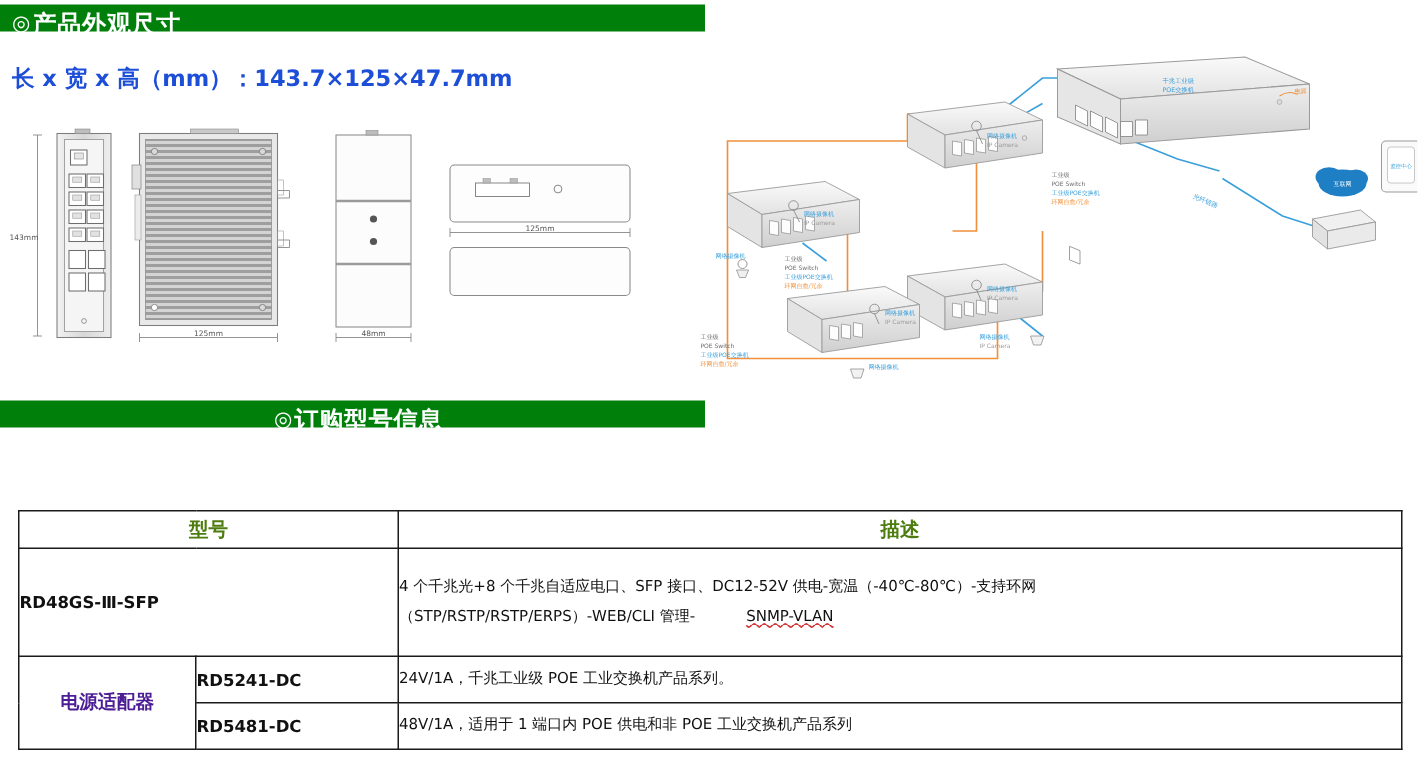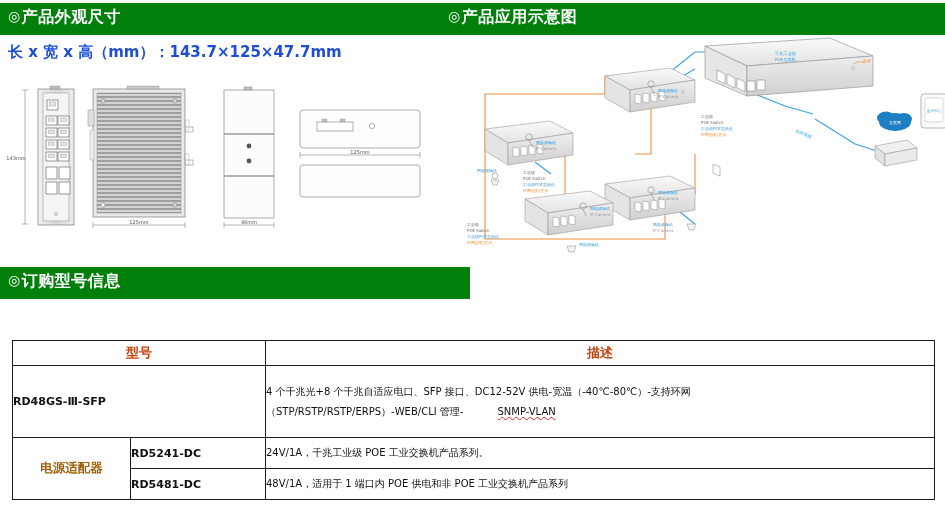--- a/index.html
+++ b/index.html
@@ -8,36 +8,36 @@
     width: 945px; height: 511px;
     background: #ffffff;
     font-family: "Liberation Sans", "DejaVu Sans", sans-serif;
     overflow: hidden;
   }
   .page { position: relative; width: 945px; height: 511px; background:#fff; }
 
   
   .sec-header {
     position: absolute;
-    height: 32px;
+    height: 18px;
     background: #00800b;
     color: #ffffff;
     font-size: 16px;
     font-weight: bold;
     line-height: 26px;
     padding-left: 8px;
     letter-spacing: 0.5px;
     white-space: nowrap;
     font-family: "DejaVu Sans", "Liberation Sans", sans-serif;
   }
   .sec-header .ring { font-size: 14px; vertical-align: 1px; margin-right: 1px; }
 
   #hdr-dim   { left: 0px;   top: 3px;   width: 470px; }
   #hdr-app   { left: 440px; top: 3px;   width: 505px; }
-  #hdr-order { left: 0px;   top: 267px; width: 470px; }
+  #hdr-order { left: 0px;   top: 267px; width: 470px; text-align: center; }
 
   
   .dim-text {
     position: absolute;
     left: 8px; top: 43px;
     font-size: 15px;
     font-weight: bold;
     color: #1d4ed8;
     white-space: nowrap;
     font-family: "DejaVu Sans", "Liberation Sans", sans-serif;
@@ -59,36 +59,36 @@
     border-collapse: collapse;
     table-layout: fixed;
   }
   .order-table td, .order-table th {
     border: 1px solid #1a1a1a;
     padding: 0;
     vertical-align: middle;
   }
   .th-cell {
     text-align: center;
-    color: #c2410c;
+    color: #4d7c0f;
     font-weight: bold;
     font-size: 13px;
     height: 25px;
     font-family: "DejaVu Sans", "Liberation Sans", sans-serif;
   }
   .model-cell {
     font-size: 11px;
     font-weight: bold;
     color: #111;
     font-family: "DejaVu Sans", "Liberation Sans", sans-serif;
     padding: 4px 2px;
   }
   .group-cell {
     text-align: center;
-    color: #a16207;
+    color: #4c1d95;
     font-weight: bold;
     font-size: 12.5px;
     font-family: "DejaVu Sans", "Liberation Sans", sans-serif;
   }
   .desc-cell {
     font-size: 10px;
     color: #111;
     padding: 6px 8px;
     line-height: 2.0;
     font-family: "DejaVu Sans", "Liberation Sans", sans-serif;
@@ -104,23 +104,20 @@
 </style>
 </head>
 <body>
 
 <div class="page">
 
   <div class="sec-header" id="hdr-dim">
     <span class="ring">◎</span><span>产品外观尺寸</span>
   </div>
 
-  <div class="sec-header" id="hdr-app">
-    <span class="ring">◎</span><span>产品应用示意图</span>
-  </div>
 
   <div class="dim-text">长 x 宽 x 高（mm）：143.7×125×47.7mm</div>
 
   <div class="draw-area">
     <svg width="440" height="180" viewBox="0 0 440 180" xmlns="http://www.w3.org/2000/svg">
       <defs>
         <linearGradient id="panelGrad" x1="0" y1="0" x2="1" y2="0">
           <stop offset="0" stop-color="#f2f2f2"></stop>
           <stop offset="0.5" stop-color="#d8d8d8"></stop>
           <stop offset="1" stop-color="#ededed"></stop>

